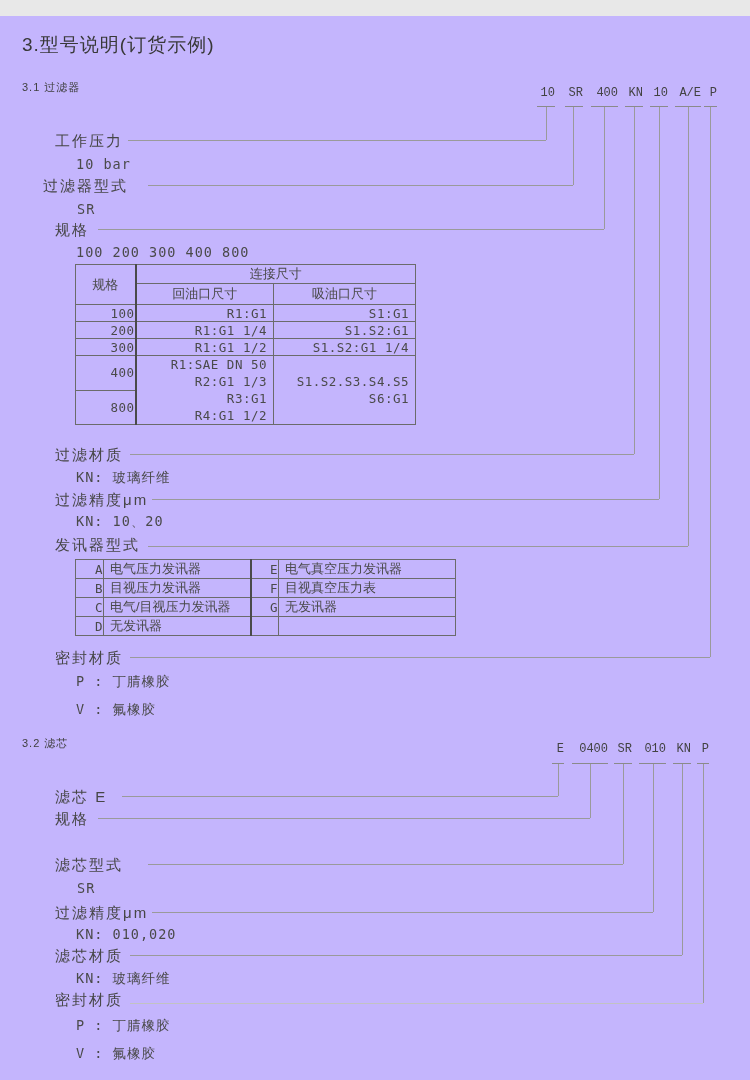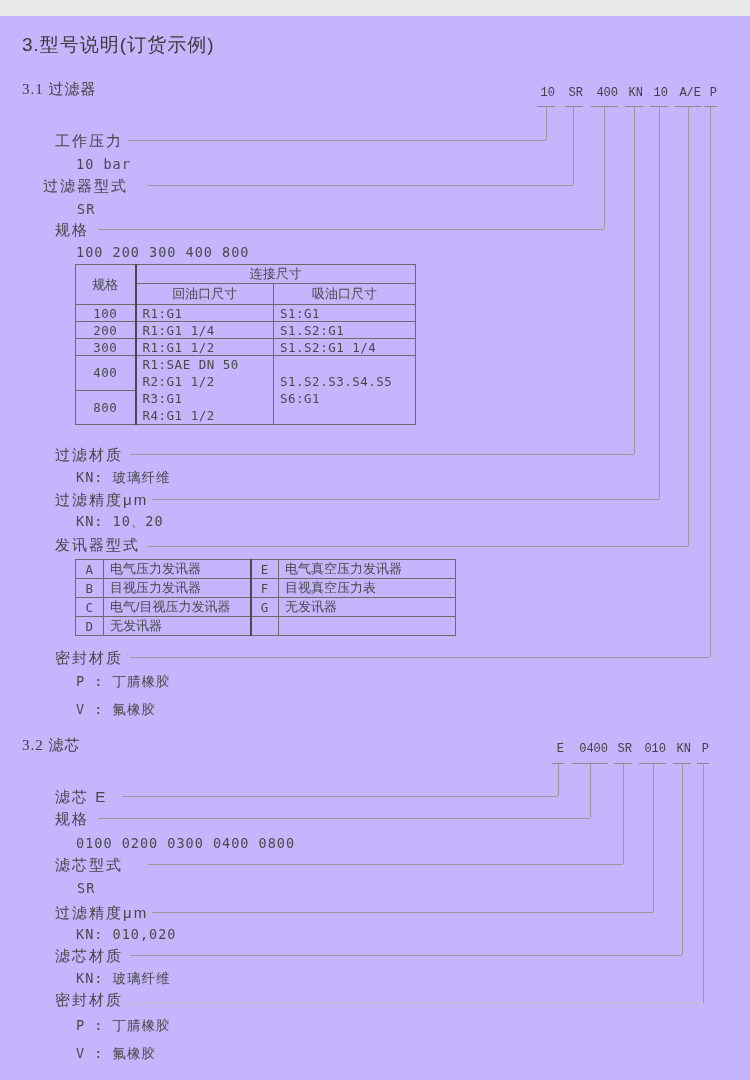--- a/index.html
+++ b/index.html
@@ -3,32 +3,32 @@
 <meta charset="utf-8">
 <style>
   html,body{margin:0;padding:0;background:#e8e8e8;}
   .page{
     position:relative;width:750px;height:1080px;background:#c4b5fd;
     font-family:"Liberation Sans","DejaVu Sans",sans-serif;color:#3d3d3d;
     overflow:hidden;margin:16px auto;
   }
   .abs{position:absolute;white-space:nowrap;}
   .title{font-size:19px;letter-spacing:1px;color:#383838;}
-  .heading{font-size:15px;letter-spacing:1px;color:#404040;font-family:Liberation Serif, serif;}
+  .heading{font-size:11px;letter-spacing:1px;color:#404040;}
   .label{font-size:15px;letter-spacing:2px;color:#464646;}
   .value{font-size:13.5px;font-family:"DejaVu Sans Mono","Liberation Mono",monospace;color:#4a4a4a;letter-spacing:1px;}
   .code-seg{font-size:12px;font-family:Liberation Mono, monospace;color:#424242;text-align:right;letter-spacing:0px;}
   .hl{position:absolute;height:1px;background:#9a9a9a;}
   .vl{position:absolute;width:1px;background:#9a9a9a;}
   .tick{position:absolute;height:1px;background:#8a8a8a;}
   .faint{background:#c2c2c2;}
   table.doc{border-collapse:collapse;table-layout:fixed;}
   table.doc td{border:1px solid #6b6b6b;font-size:13px;color:#4a4a4a;padding:0 6px;overflow:hidden;}
   table.doc td.ctr{text-align:center;padding:0;}
-  table.doc td.mono{font-family:"DejaVu Sans Mono","Liberation Mono",monospace;font-size:12.5px;letter-spacing:0.5px;}
+  table.doc td.mono{font-family:"DejaVu Sans Mono","Liberation Mono",monospace;font-size:12.5px;letter-spacing:0.5px;text-align:right;}
   table.doc td.thickL{border-left:2px solid #4a4a4a;}
   .cellline{line-height:17px;}
 </style>
 </head>
 <body>
 
 <div class="page">
 
   <div class="abs title" style="left:22px;top:16px;">3.型号说明(订货示例)</div>
 
@@ -101,21 +101,21 @@
     </tr>
     <tr style="height:17px;">
       <td class="ctr mono">300</td>
       <td class="mono thickL">R1:G1 1/2</td>
       <td class="mono">S1.S2:G1 1/4</td>
     </tr>
     <tr style="height:34px;">
       <td class="ctr mono">400</td>
       <td class="mono thickL" rowspan="2">
         <div class="cellline">R1:SAE DN 50</div>
-        <div class="cellline">R2:G1 1/2</div>
+        <div class="cellline">R2:G1 1/3</div>
         <div class="cellline">R3:G1</div>
         <div class="cellline">R4:G1 1/2</div>
       </td>
       <td class="mono" rowspan="2">
         <div class="cellline">S1.S2.S3.S4.S5</div>
         <div class="cellline">S6:G1</div>
       </td>
     </tr>
     <tr style="height:34px;">
       <td class="ctr mono">800</td>
@@ -195,21 +195,20 @@
   <div class="vl" style="left:653px;top:748px;height:148px;"></div>
   <div class="hl" style="left:152px;top:896px;width:501px;"></div>
   <div class="vl" style="left:682px;top:748px;height:191px;"></div>
   <div class="hl" style="left:130px;top:939px;width:552px;"></div>
   <div class="vl" style="left:703px;top:748px;height:239px;"></div>
   <div class="hl faint" style="left:130px;top:987px;width:573px;"></div>
 
   <div class="abs label" style="left:55px;top:772px;">滤芯 E</div>
 
   <div class="abs label" style="left:55px;top:794px;">规格</div>
-  <div class="abs value" style="left:76px;top:819px;">0100 0200 0300 0400 0800</div>
 
   <div class="abs label" style="left:55px;top:840px;">滤芯型式</div>
   <div class="abs value" style="left:77px;top:864px;">SR</div>
 
   <div class="abs label" style="left:55px;top:888px;">过滤精度μm</div>
   <div class="abs value" style="left:76px;top:910px;">KN: 010,020</div>
 
   <div class="abs label" style="left:55px;top:931px;">滤芯材质</div>
   <div class="abs value" style="left:76px;top:954px;">KN: 玻璃纤维</div>
 

